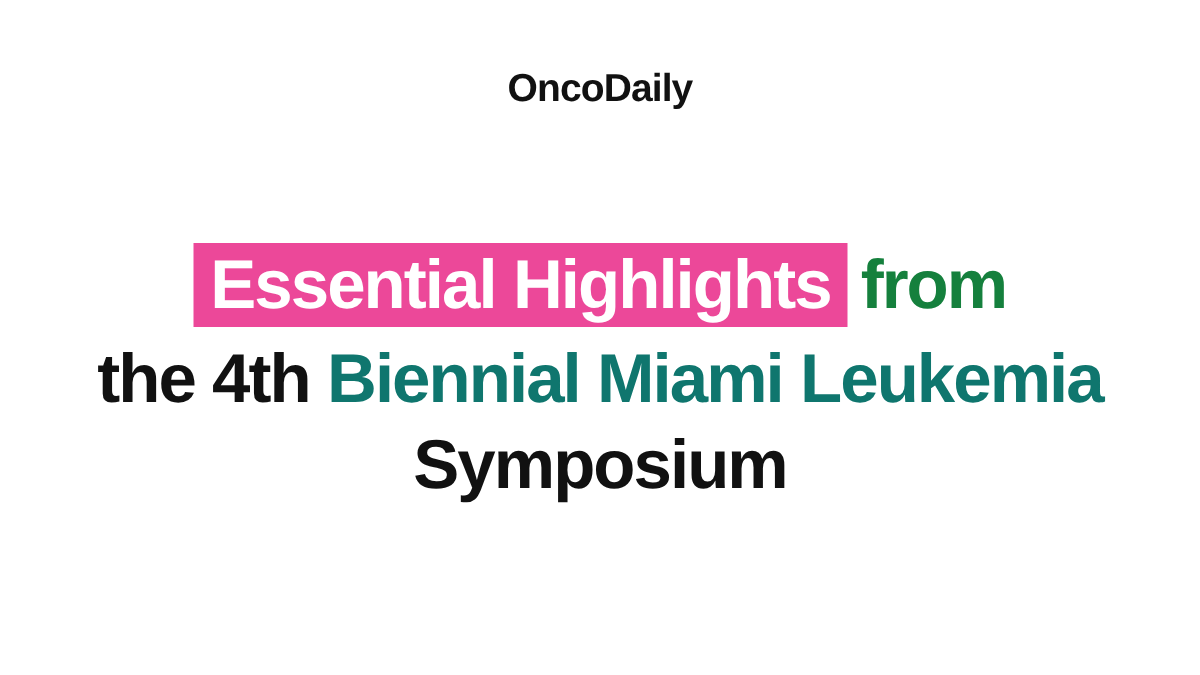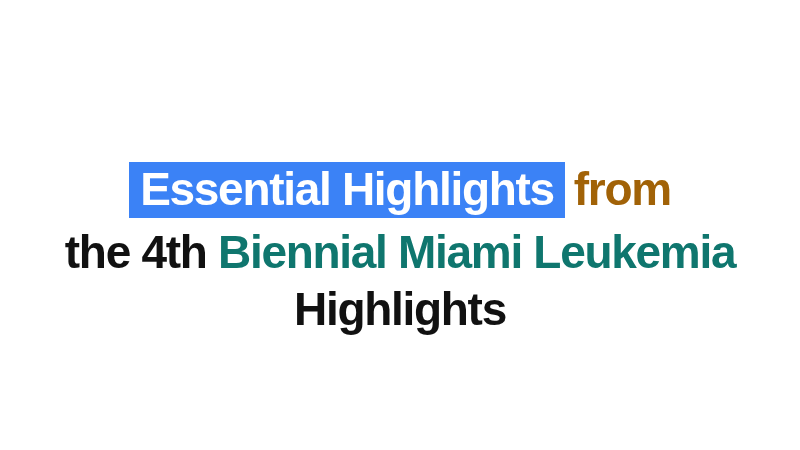--- a/index.html
+++ b/index.html
@@ -53,31 +53,31 @@
   }
 
   .headline .line {
     display: block;
     white-space: nowrap;
   }
 
   
   .hl-mark {
     display: inline-block;
-    background: #3b82f6;
+    background: #ec4899;
     color: #ffffff;
     padding: 8px 11px 10px 11px;
     margin: 0;
     line-height: 38px;
     vertical-align: middle;
   }
 
   .after-mark {
     display: inline-block;
-    color: #a16207;
+    color: #15803d;
     padding-left: 9px;
     vertical-align: middle;
   }
 
   .tx-dark {
     color: #111111;
     margin-top: 24px;
   }
 
   .tx-orange {
@@ -90,31 +90,32 @@
 
   .line-3 {
     margin-top: 0;
   }
 </style>
 </head>
 <body>
 
 <div class="slide">
 
+  <div class="brand">OncoDaily</div>
 
   <div class="headline">
 
     <span class="line line-1">
       <span class="hl-mark">Essential Highlights</span><span class="after-mark">from</span>
     </span>
 
     <span class="line line-2">
       <span class="tx-dark">the 4th</span>
       <span class="tx-orange">Biennial Miami Leukemia</span>
     </span>
 
     <span class="line line-3">
-      <span class="tx-dark">Highlights</span>
+      <span class="tx-dark">Symposium</span>
     </span>
 
   </div>
 
 </div>
 
 </body></html>

